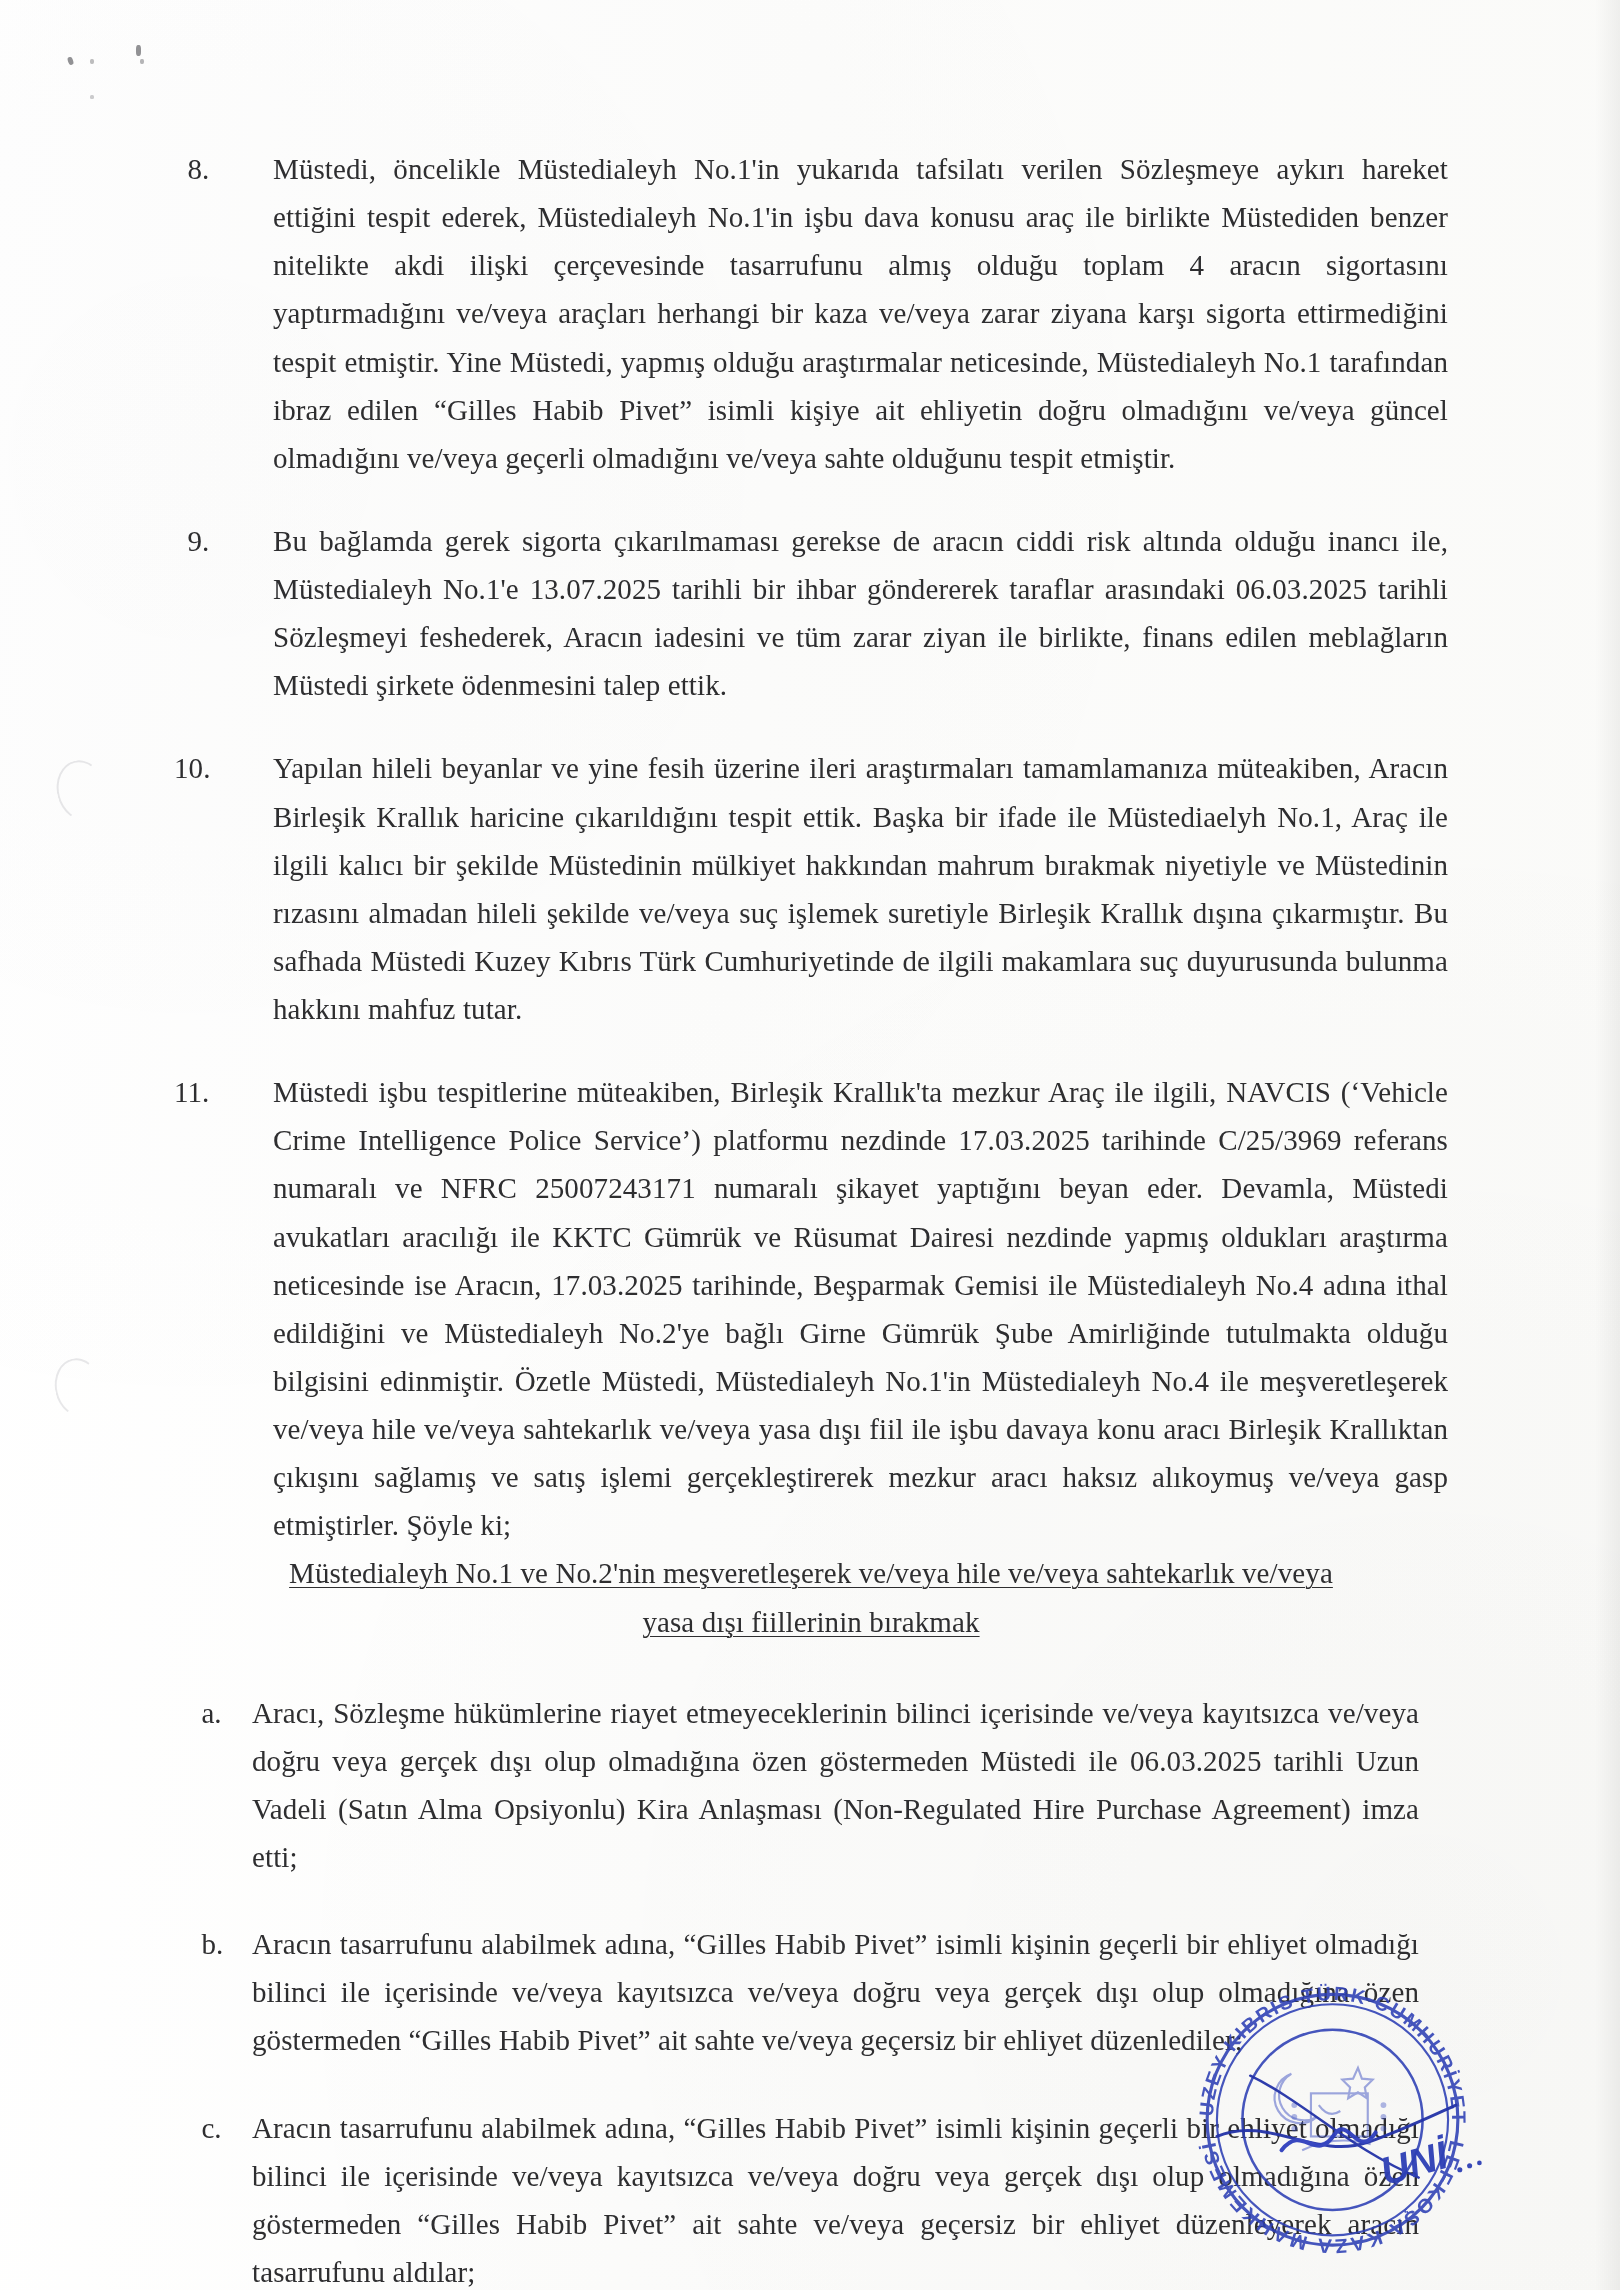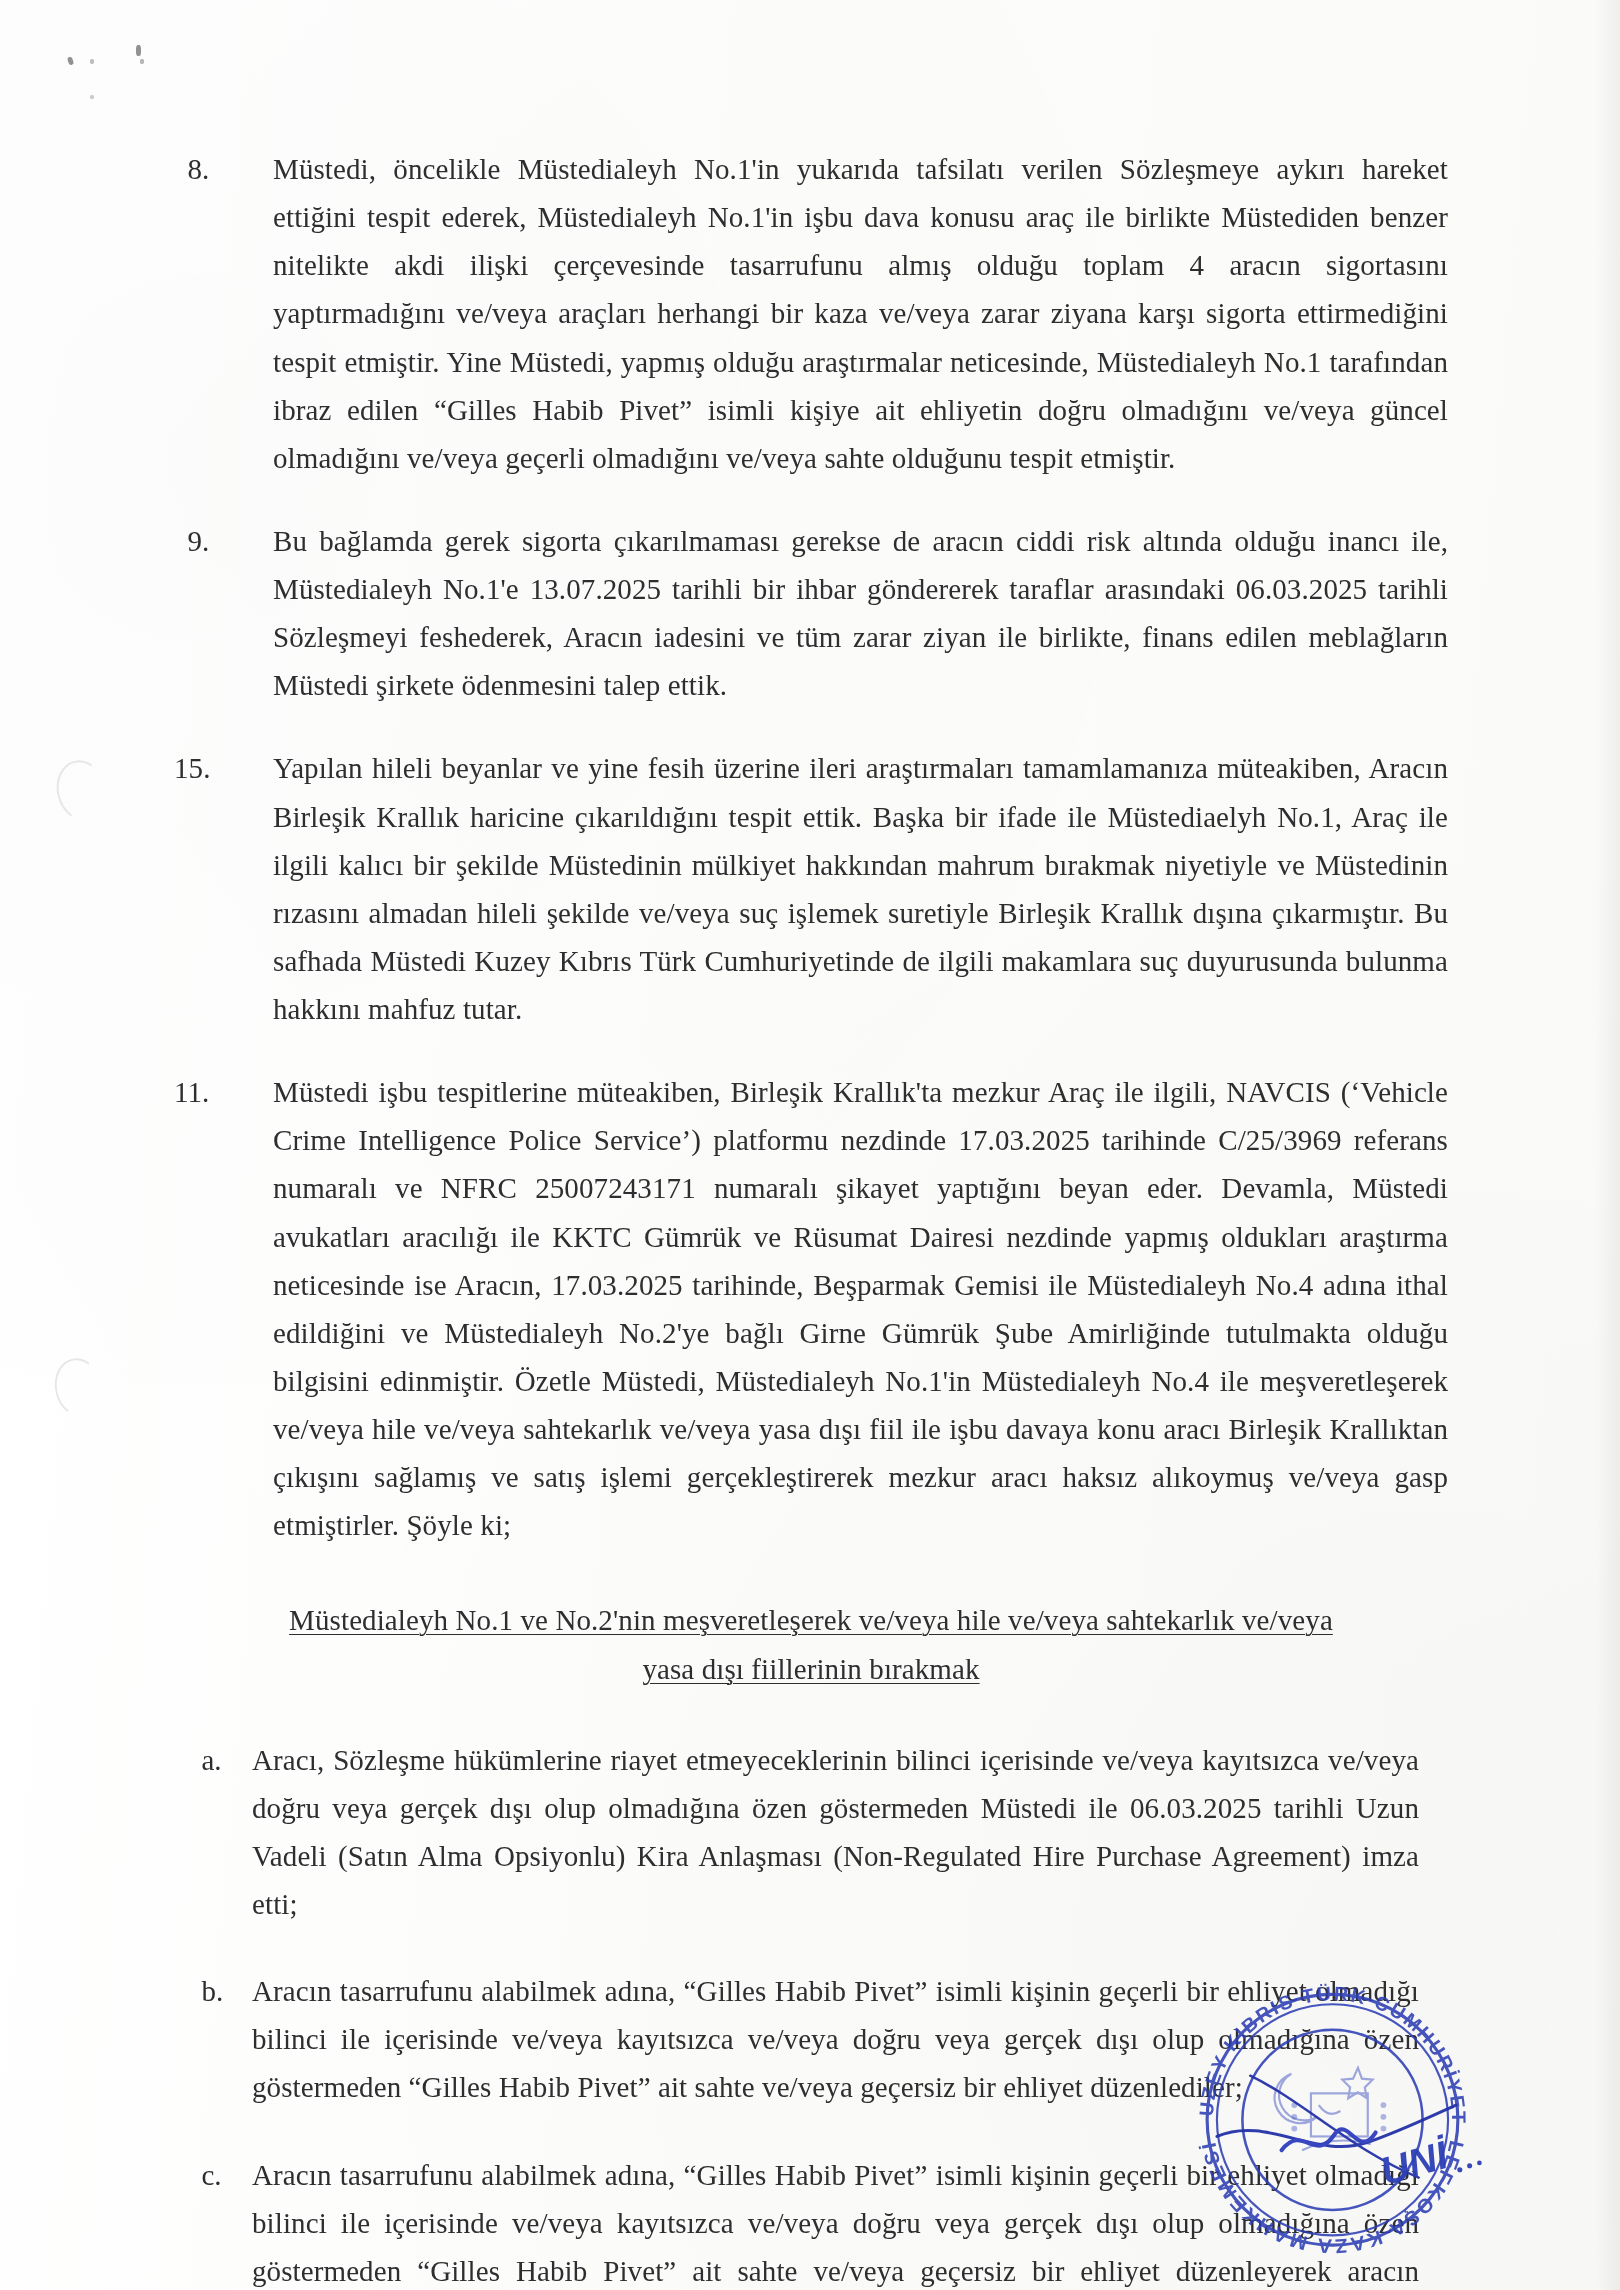--- a/index.html
+++ b/index.html
@@ -104,21 +104,21 @@
     text-align: justify;
     text-justify: inter-word;
     text-align-last: left;
     padding-right: 29px;
   }
 
   .sp-8  { margin-top: 145px; }
   .sp-9  { margin-top: 35px; }
   .sp-10 { margin-top: 35px; }
   .sp-11 { margin-top: 35px; justify-content: space-between; }
-  .sp-head { margin-top: 47px; }
+  .sp-head { }
   .sp-a  { margin-top: 43px; }
   .sp-b  { margin-top: 39px; }
   .sp-c  { margin-top: 39px; }
 
   
   .speckle {
     position: absolute;
     background: #6e6e72;
     border-radius: 40%;
     opacity: 0.75;
@@ -182,21 +182,21 @@
       <div class="marker">8.</div>
       <div class="body last-line-left">Müstedi, öncelikle Müstedialeyh No.1'in yukarıda tafsilatı verilen Sözleşmeye aykırı hareket ettiğini tespit ederek, Müstedialeyh No.1'in işbu dava konusu araç ile birlikte Müstediden benzer nitelikte akdi ilişki çerçevesinde tasarrufunu almış olduğu toplam 4 aracın sigortasını yaptırmadığını ve/veya araçları herhangi bir kaza ve/veya zarar ziyana karşı sigorta ettirmediğini tespit etmiştir. Yine Müstedi, yapmış olduğu araştırmalar neticesinde, Müstedialeyh No.1 tarafından ibraz edilen “Gilles Habib Pivet” isimli kişiye ait ehliyetin doğru olmadığını ve/veya güncel olmadığını ve/veya geçerli olmadığını ve/veya sahte olduğunu tespit etmiştir.</div>
     </div>
 
     <div class="clause sp-9">
       <div class="marker">9.</div>
       <div class="body last-line-left">Bu bağlamda gerek sigorta çıkarılmaması gerekse de aracın ciddi risk altında olduğu inancı ile, Müstedialeyh No.1'e 13.07.2025 tarihli bir ihbar göndererek taraflar arasındaki 06.03.2025 tarihli Sözleşmeyi feshederek, Aracın iadesini ve tüm zarar ziyan ile birlikte, finans edilen meblağların Müstedi şirkete ödenmesini talep ettik.</div>
     </div>
 
     <div class="clause sp-10">
-      <div class="marker">15.</div>
+      <div class="marker">10.</div>
       <div class="body last-line-left">Yapılan hileli beyanlar ve yine fesih üzerine ileri araştırmaları tamamlamanıza müteakiben, Aracın Birleşik Krallık haricine çıkarıldığını tespit ettik. Başka bir ifade ile Müstediaelyh No.1, Araç ile ilgili kalıcı bir şekilde Müstedinin mülkiyet hakkından mahrum bırakmak niyetiyle ve Müstedinin rızasını almadan hileli şekilde ve/veya suç işlemek suretiyle Birleşik Krallık dışına çıkarmıştır. Bu safhada Müstedi Kuzey Kıbrıs Türk Cumhuriyetinde de ilgili makamlara suç duyurusunda bulunma hakkını mahfuz tutar.</div>
     </div>
 
     <div class="clause sp-11">
       <div class="marker">11.</div>
       <div class="body last-line-left">Müstedi işbu tespitlerine müteakiben, Birleşik Krallık'ta mezkur Araç ile ilgili, NAVCIS (‘Vehicle Crime Intelligence Police Service’) platformu nezdinde 17.03.2025 tarihinde C/25/3969 referans numaralı ve NFRC 25007243171 numaralı şikayet yaptığını beyan eder. Devamla, Müstedi avukatları aracılığı ile KKTC Gümrük ve Rüsumat Dairesi nezdinde yapmış oldukları araştırma neticesinde ise Aracın, 17.03.2025 tarihinde, Beşparmak Gemisi ile Müstedialeyh No.4 adına ithal edildiğini ve Müstedialeyh No.2'ye bağlı Girne Gümrük Şube Amirliğinde tutulmakta olduğu bilgisini edinmiştir. Özetle Müstedi, Müstedialeyh No.1'in Müstedialeyh No.4 ile meşveretleşerek ve/veya hile ve/veya sahtekarlık ve/veya yasa dışı fiil ile işbu davaya konu aracı Birleşik Krallıktan çıkışını sağlamış ve satış işlemi gerçekleştirerek mezkur aracı haksız alıkoymuş ve/veya gasp etmiştirler. Şöyle ki;</div>
     </div>
 
     <div class="section-heading sp-head">
       <span class="hl">Müstedialeyh No.1 ve No.2'nin meşveretleşerek ve/veya hile ve/veya sahtekarlık ve/veya</span><br>

